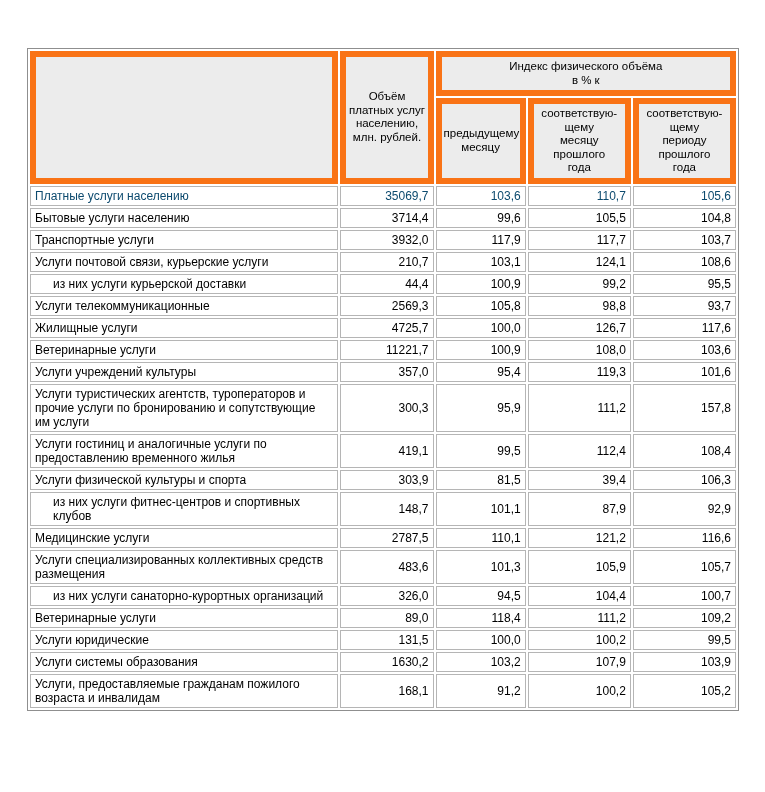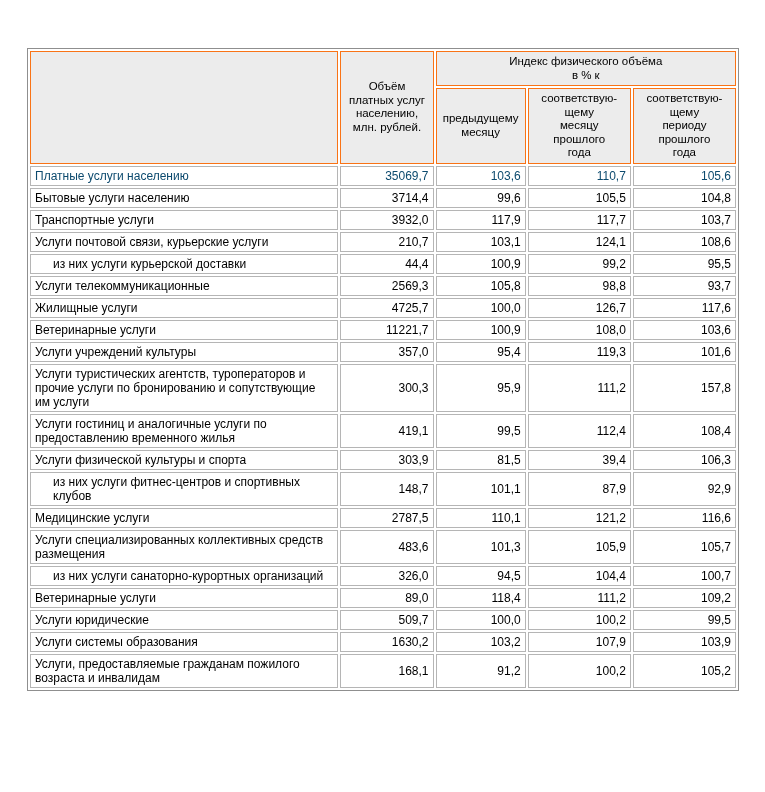--- a/index.html
+++ b/index.html
@@ -44,21 +44,21 @@
     font-size: 12px;
   }
   table.stats col.c-label { width: 308px; }
   table.stats col.c-vol   { width: 93px;  }
   table.stats col.c-i1    { width: 90px;  }
   table.stats col.c-i2    { width: 103px; }
   table.stats col.c-i3    { width: 103px; }
 
   table.stats th {
     background: #ececec;
-    border: 1px solid #f97316;
+    border: 6px solid #f97316;
     font-weight: 400;
     font-size: 11.5px;
     text-align: center;
     vertical-align: middle;
     white-space: pre-line;
     line-height: 13.5px;
     padding: 3px 2px;
   }
   table.stats th.group-hd { height: 34px; }
   table.stats td {
@@ -227,21 +227,21 @@
         </tr>
         <tr>
           <td class="label"><span>Ветеринарные услуги</span></td>
           <td class="num">89,0</td>
           <td class="num">118,4</td>
           <td class="num">111,2</td>
           <td class="num">109,2</td>
         </tr>
         <tr>
           <td class="label"><span>Услуги юридические</span></td>
-          <td class="num">509,7</td>
+          <td class="num">131,5</td>
           <td class="num">100,0</td>
           <td class="num">100,2</td>
           <td class="num">99,5</td>
         </tr>
         <tr>
           <td class="label"><span>Услуги системы образования</span></td>
           <td class="num">1630,2</td>
           <td class="num">103,2</td>
           <td class="num">107,9</td>
           <td class="num">103,9</td>

